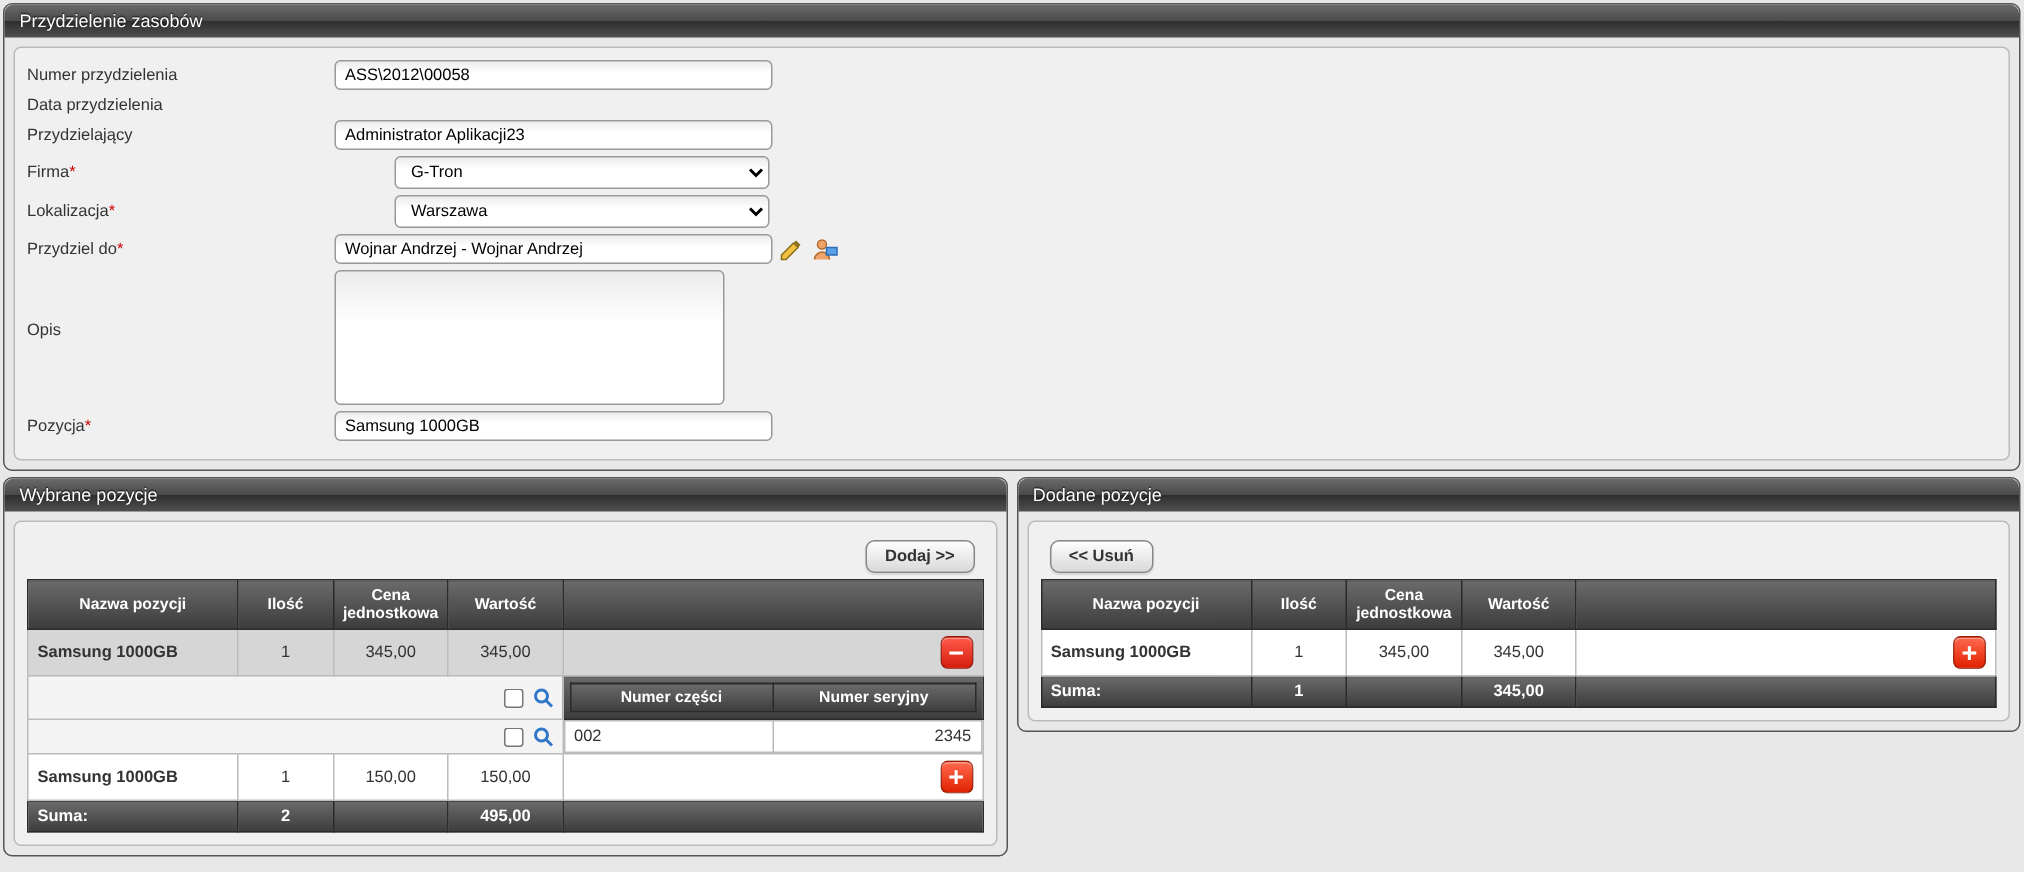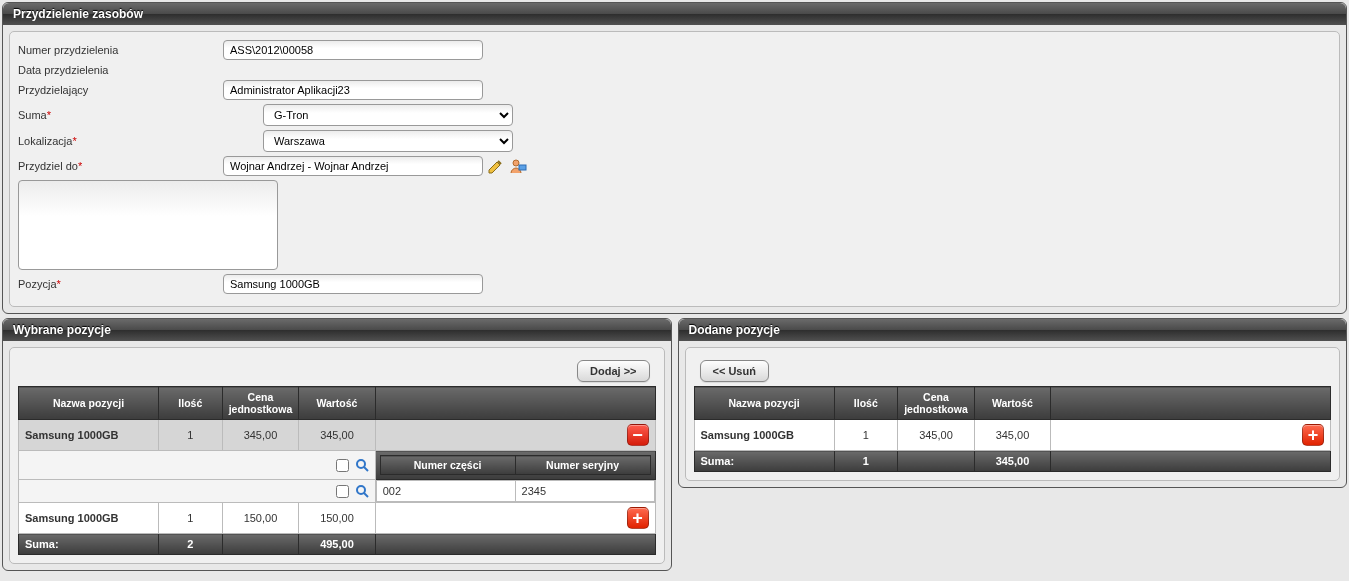--- a/index.html
+++ b/index.html
@@ -13,21 +13,21 @@
   }
   .panel {
     border: 1px solid #555;
     border-radius: 6px;
     margin-bottom: 4px;
     background: #e8e8e8;
   }
   .panel-header {
     background: linear-gradient(to bottom, #6a6a6a 0%, #4a4a4a 50%, #2e2e2e 51%, #505050 100%);
     color: #fff;
-    font-weight: bold;
+    font-weight: normal;
     font-size: 12px;
     padding: 4px 10px;
     border-radius: 6px 6px 0 0;
     text-shadow: 0 -1px 1px #000;
   }
   .panel-body {
     padding: 8px;
     margin: 6px;
     border: 1px solid #bbb;
     border-radius: 5px;
@@ -46,21 +46,21 @@
   .req { color: #c00; }
   .text-input, .select-input, .textarea-input {
     border: 1px solid #999;
     background: linear-gradient(to bottom, #ececec 0%, #fff 40%);
     border-radius: 4px;
     padding: 3px 6px;
     font-size: 11px;
     font-family: inherit;
   }
   .w-date { width: 160px; }
-  .w-std  { width: 260px; }
+  .w-std  { width: 292px; }
   .w-sel  { width: 250px; margin-left: 40px; }
   .textarea-input { width: 260px; height: 90px; resize: none; }
   .icon-btn {
     display: inline-block;
     width: 18px; height: 18px;
     margin-left: 4px;
     vertical-align: middle;
     cursor: pointer;
   }
   .cols {
@@ -156,21 +156,21 @@
     <div class="form-row">
       <div class="form-label">Data przydzielenia</div>
     </div>
 
     <div class="form-row">
       <div class="form-label">Przydzielający</div>
       <input class="text-input w-std" value="Administrator Aplikacji23" style="">
     </div>
 
     <div class="form-row">
-      <div class="form-label"><span>Suma</span><span class="req">*</span></div>
+      <div class="form-label"><span>Firma</span><span class="req">*</span></div>
       <select class="select-input w-sel">
         <option>G-Tron</option>
       </select>
     </div>
 
     <div class="form-row">
       <div class="form-label"><span>Lokalizacja</span><span class="req">*</span></div>
       <select class="select-input w-sel">
         <option>Warszawa</option>
       </select>
@@ -188,20 +188,21 @@
       <span class="icon-btn user-icon">
         <svg width="18" height="18" viewBox="0 0 18 18">
             <circle cx="7" cy="6" r="3" fill="#f2a26b" stroke="#b36b2d"></circle>
             <path d="M2 16c0-3 3-5 5-5s5 2 5 5" fill="#f2a26b" stroke="#b36b2d"></path>
             <rect x="10" y="8" width="7" height="5" fill="#5aa0e6" stroke="#2d6db3"></rect>
           </svg>
       </span>
     </div>
 
     <div class="form-row" style="align-items:flex-start;">
+      <div class="form-label" style="padding-top:34px;">Opis</div>
       <textarea class="textarea-input" style=""></textarea>
     </div>
 
     <div class="form-row">
       <div class="form-label"><span>Pozycja</span><span class="req">*</span></div>
       <input class="text-input w-std" value="Samsung 1000GB" style="">
     </div>
 
   </div>
 </div>
@@ -276,21 +277,21 @@
                         <line x1="9" y1="9" x2="13" y2="13" stroke="#3076c9" stroke-width="2"></line>
                       </svg>
                 </span>
               </div>
             </td>
             <td style="padding:0;">
               <table style="width:100%;border-collapse:collapse;">
                 <tbody>
                       <tr>
                   <td style="width:50%;text-align:left;border:1px solid #bbb;padding:4px 6px;">002</td>
-                  <td style="width:50%;text-align:left;border:1px solid #bbb;padding:1px 6px;margin-left:20px;">2345</td>
+                  <td style="width:50%;text-align:right;border:1px solid #bbb;padding:1px 6px;margin-left:20px;">2345</td>
                 </tr>
               </tbody>
                   </table>
             </td>
           </tr>
 
           <tr>
             <td class="left">Samsung 1000GB</td>
             <td>1</td>
             <td>150,00</td>

